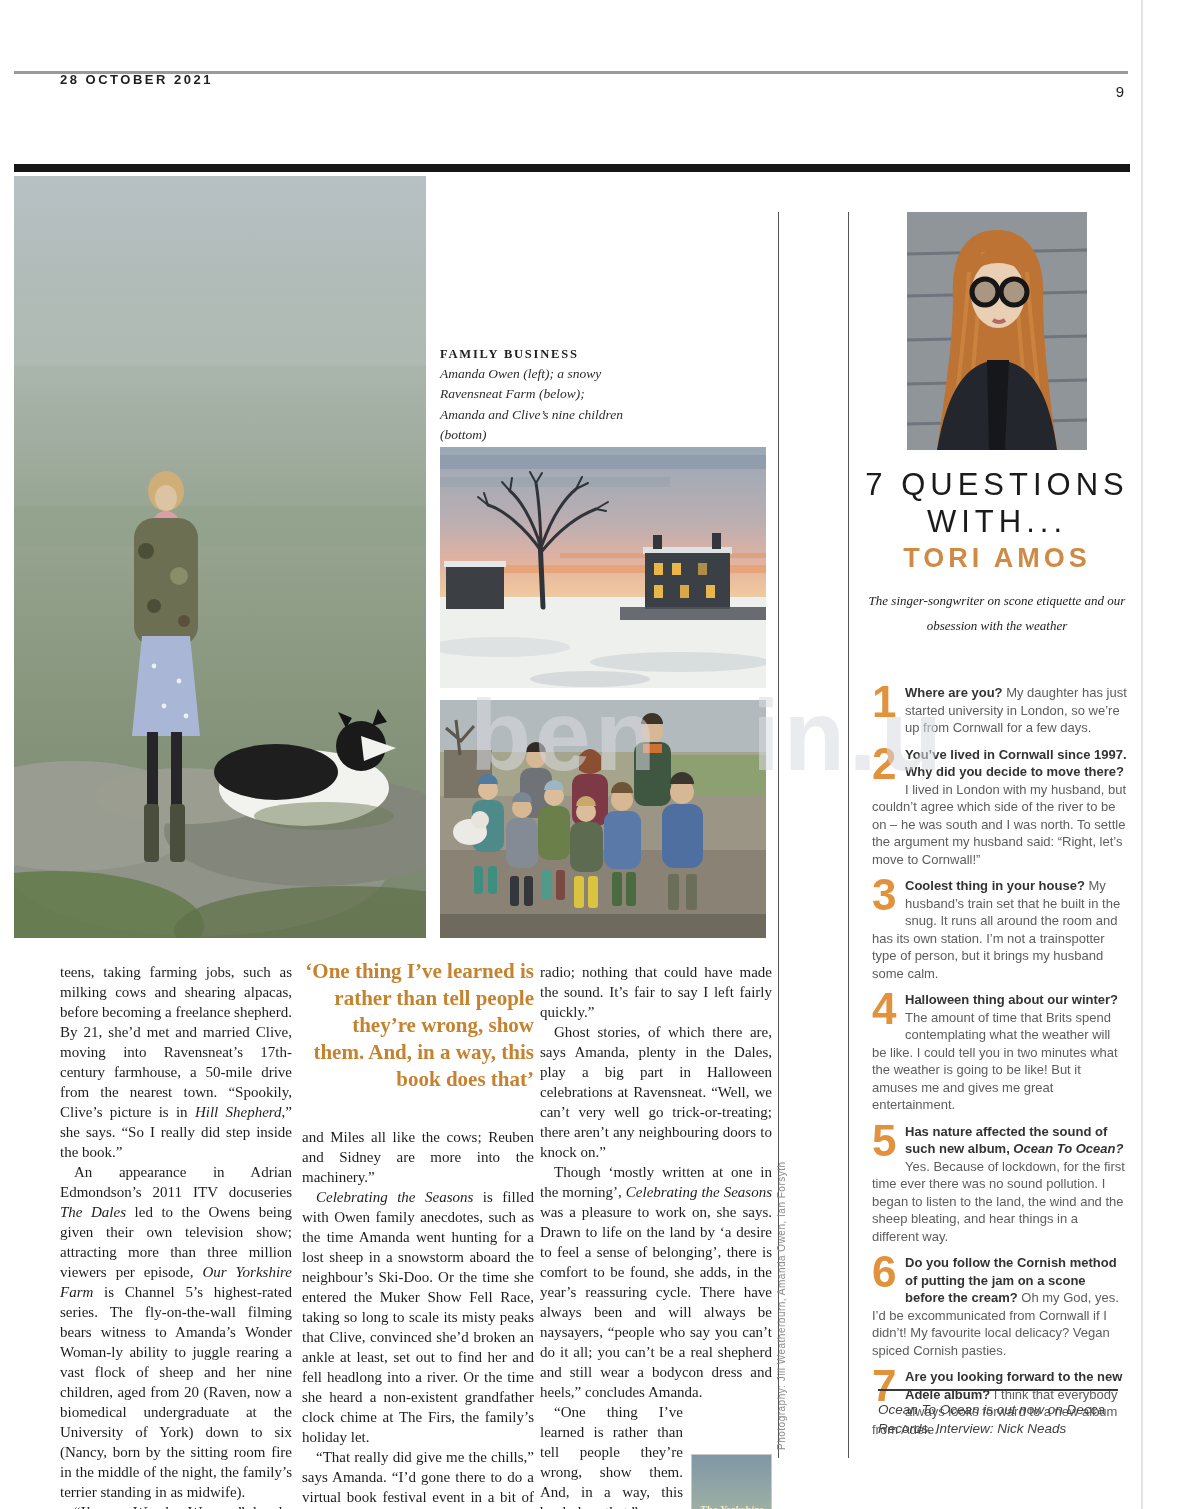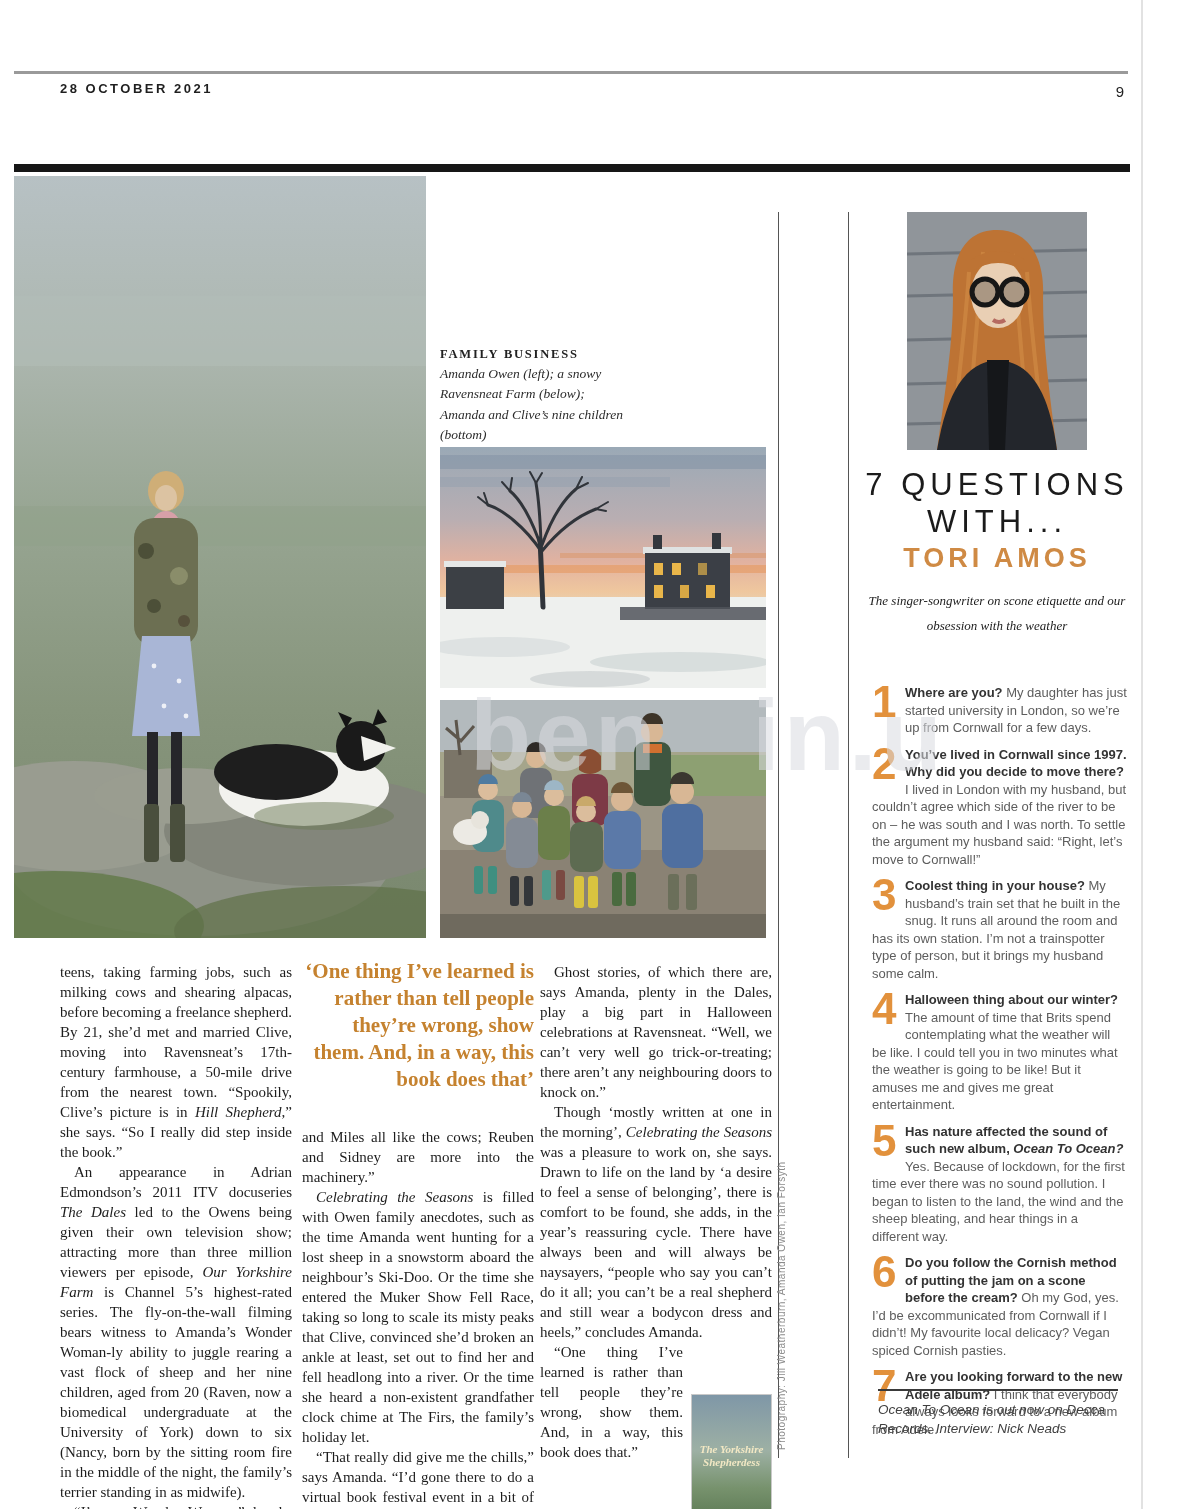--- a/index.html
+++ b/index.html
@@ -1,21 +1,21 @@
 <!DOCTYPE html>
 <html><head>
 <meta charset="utf-8">
 <style>
   html,body{margin:0;padding:0;background:#ffffff;}
   .page{position:relative;width:1200px;height:1509px;background:#ffffff;overflow:hidden;
         font-family:"Liberation Serif",serif;color:#1c1c1c;}
   .abs{position:absolute;}
   
   .top-rule{left:14px;top:71px;width:1114px;height:3px;background:#9a9a9a;}
-  .date{left:60px;top:81px;font-family:"Liberation Sans",sans-serif;font-size:13px;
+  .date{left:60px;top:72px;font-family:"Liberation Sans",sans-serif;font-size:13px;
         letter-spacing:2.5px;color:#1f1f1f;font-weight:600;}
   .pageno{left:1098px;top:83px;width:26px;text-align:right;font-family:"Liberation Sans",sans-serif;
         font-size:15px;color:#1f1f1f;}
   .black-bar{left:14px;top:164px;width:1116px;height:8px;background:#161616;}
   .right-edge{left:1141px;top:0;width:2px;height:1509px;background:#e2e2e2;}
   
   .photo{overflow:hidden;}
   .main-photo{left:14px;top:176px;width:412px;height:762px;}
   .farm-photo{left:440px;top:447px;width:326px;height:241px;}
   .kids-photo{left:440px;top:700px;width:326px;height:238px;}
@@ -265,20 +265,21 @@
   </div>
 
   <div class="col col2">
     <p class="pullquote">‘One thing I’ve learned is rather than tell people they’re wrong, show them. And, in a way, this book does that’</p>
     <p><span>and Miles all like the cows; Reuben and Sidney are more into the machinery.”</span></p>
     <p class="ind"><span class="i">Celebrating the Seasons</span><span> is filled with Owen family anecdotes, such as the time Amanda went hunting for a lost sheep in a snowstorm aboard the neighbour’s Ski-Doo. Or the time she entered the Muker Show Fell Race, taking so long to scale its misty peaks that Clive, convinced she’d broken an ankle at least, set out to find her and fell headlong into a river. Or the time she heard a non-existent grandfather clock chime at The Firs, the family’s holiday let.</span></p>
     <p class="ind"><span>“That really did give me the chills,” says Amanda. “I’d gone there to do a virtual book festival event in a bit of peace and I heard this clock strike. Only there’s no clock. There was no TV or</span></p>
   </div>
 
   <div class="col col3">
+    <p><span>radio; nothing that could have made the sound. It’s fair to say I left fairly quickly.”</span></p>
     <p class="ind"><span>Ghost stories, of which there are, says Amanda, plenty in the Dales, play a big part in Halloween celebrations at Ravensneat. “Well, we can’t very well go trick-or-treating; there aren’t any neighbouring doors to knock on.”</span></p>
     <p class="ind"><span>Though ‘mostly written at one in the morning’, </span><span class="i">Celebrating the Seasons</span><span> was a pleasure to work on, she says. Drawn to life on the land by ‘a desire to feel a sense of belonging’, there is comfort to be found, she adds, in the year’s reassuring cycle. There have always been and will always be naysayers, “people who say you can’t do it all; you can’t be a real shepherd and still wear a bodycon dress and heels,” concludes Amanda.</span></p>
     <div class="book-float">
       <div class="bc-title">The Yorkshire Shepherdess</div>
 
     </div>
     <p class="ind"><span>“One thing I’ve learned is rather than tell people they’re wrong, show them. And, in a way, this book does that.”</span></p>
 
   </div>
 

